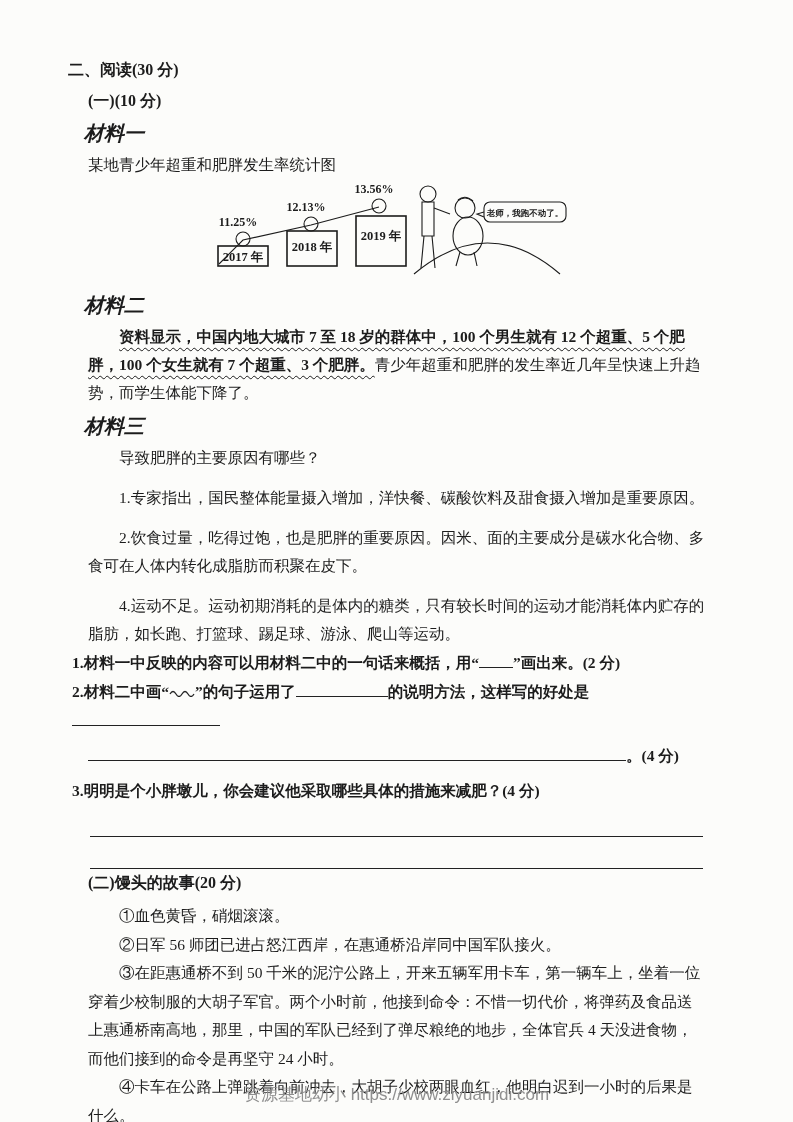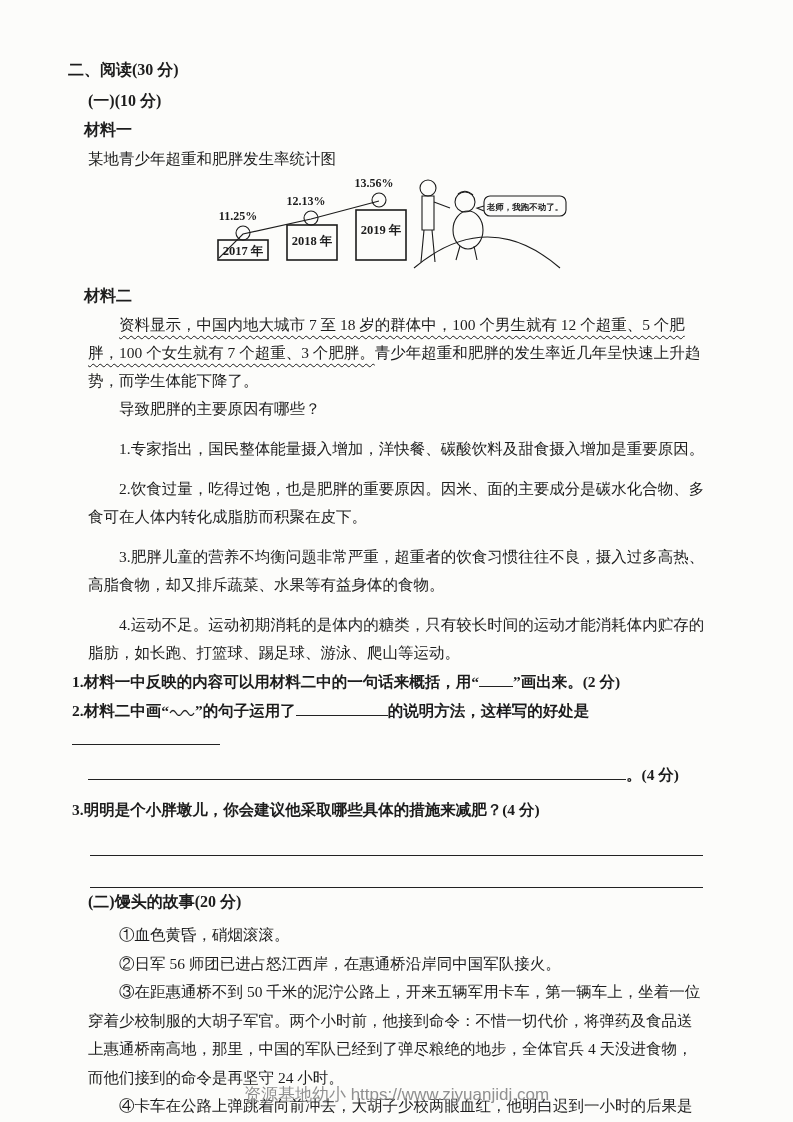--- a/index.html
+++ b/index.html
@@ -11,26 +11,26 @@
     color:#1c1c1c;
     font-family:"Liberation Serif","DejaVu Serif",serif;
     font-size:15.5px;
     box-sizing:border-box;
     padding:60px 88px 0 88px;
     overflow:hidden;
   }
   .section-header{font-weight:bold;font-size:16px;margin-left:-20px;margin-bottom:8px;}
   .center{text-align:left;}
   .part-title{font-weight:bold;font-size:16px;margin:10px 0 8px 0;}
-  .material-label{font-weight:bold;margin:6px 0 4px -4px;font-size:16px;}
+  .material-label{font-weight:bold;margin:6px 0 4px -4px;font-size:20px;font-style:italic;}
   .chart-title{font-weight:normal;font-size:15.5px;margin:8px 0 2px 0;}
   .chart-wrap{margin:2px 0 6px 100px;}
   p.body-text{margin:0;line-height:28px;text-indent:2em;}
   p.body-text.tight{margin-top:12px;}
-  .wavy{text-decoration:underline;text-decoration-style:wavy;text-decoration-thickness:1px;text-underline-offset:5px;}
+  .wavy{text-decoration:underline;text-decoration-style:wavy;text-decoration-thickness:1px;text-underline-offset:5px;font-weight:bold;}
   .q{font-weight:bold;line-height:29px;margin:0 0 0 -16px;}
   .blank{display:inline-block;border-bottom:1.3px solid #222;height:14px;vertical-align:baseline;}
   .blank.w-straight{width:34px;}
   .blank.w-mid{width:92px;}
   .blank.w-long{width:148px;}
   .blank.w-line2{width:538px;}
   .wave-mark{display:inline-block;vertical-align:baseline;}
   .answer-line{border-bottom:1.4px solid #222;height:31px;margin:0 2px;}
   .story p.body-text{line-height:28.5px;}
   .footer{position:absolute;left:0;right:0;bottom:16px;text-align:center;color:#8f8f8f;
@@ -93,24 +93,24 @@
         <rect class="ink-thin" x="296" y="24" width="82" height="20" rx="6" fill="#fcfcfa"></rect>
         <path class="ink-thin" d="M296,34 L289,36 L296,39" fill="#fcfcfa"></path>
         <text x="337" y="38" font-size="8.5" font-weight="bold" text-anchor="middle">老师，我跑不动了。</text>
       </g>
     </svg>
   </div>
 
   <div class="material-label">材料二</div>
   <p class="body-text"><span class="wavy">资料显示，中国内地大城市 7 至 18 岁的群体中，100 个男生就有 12 个超重、5 个肥胖，100 个女生就有 7 个超重、3 个肥胖。</span><span>青少年超重和肥胖的发生率近几年呈快速上升趋势，而学生体能下降了。</span></p>
 
+  <div class="material-label">材料三</div>
   <p class="body-text">导致肥胖的主要原因有哪些？</p>
   <p class="body-text tight">1.专家指出，国民整体能量摄入增加，洋快餐、碳酸饮料及甜食摄入增加是重要原因。</p>
   <p class="body-text tight">2.饮食过量，吃得过饱，也是肥胖的重要原因。因米、面的主要成分是碳水化合物、多食可在人体内转化成脂肪而积聚在皮下。</p>
-  <p class="body-text tight">3.肥胖儿童的营养不均衡问题非常严重，超重者的饮食习惯往往不良，摄入过多高热、高脂食物，却又排斥蔬菜、水果等有益身体的食物。</p>
   <p class="body-text tight">4.运动不足。运动初期消耗的是体内的糖类，只有较长时间的运动才能消耗体内贮存的脂肪，如长跑、打篮球、踢足球、游泳、爬山等运动。</p>
 
   <p class="q"><span>1.</span><span>材料一中反映的内容可以用材料二中的一句话来概括，用“</span><span class="blank w-straight"></span><span>”画出来。(2 分)</span></p>
 
   <p class="q"><span>2.</span><span>材料二中画“</span><span class="wave-mark"><svg width="26" height="9" viewBox="0 0 26 9">
           <path d="M1,6 Q4,1 7,6 T13,6 T19,6 T25,6" stroke="#222" stroke-width="1.3" fill="none"></path>
         </svg></span><span>”的句子运用了</span><span class="blank w-mid"></span><span>的说明方法，这样写的好处是</span><span class="blank w-long"></span></p>
   <p class="q" style="margin-top:6px;"><span class="blank w-line2" style="margin-left:16px;"></span><span>。(4 分)</span></p>
 
   <p class="q" style="margin-top:6px;"><span>3.</span><span>明明是个小胖墩儿，你会建议他采取哪些具体的措施来减肥？(4 分)</span></p>

